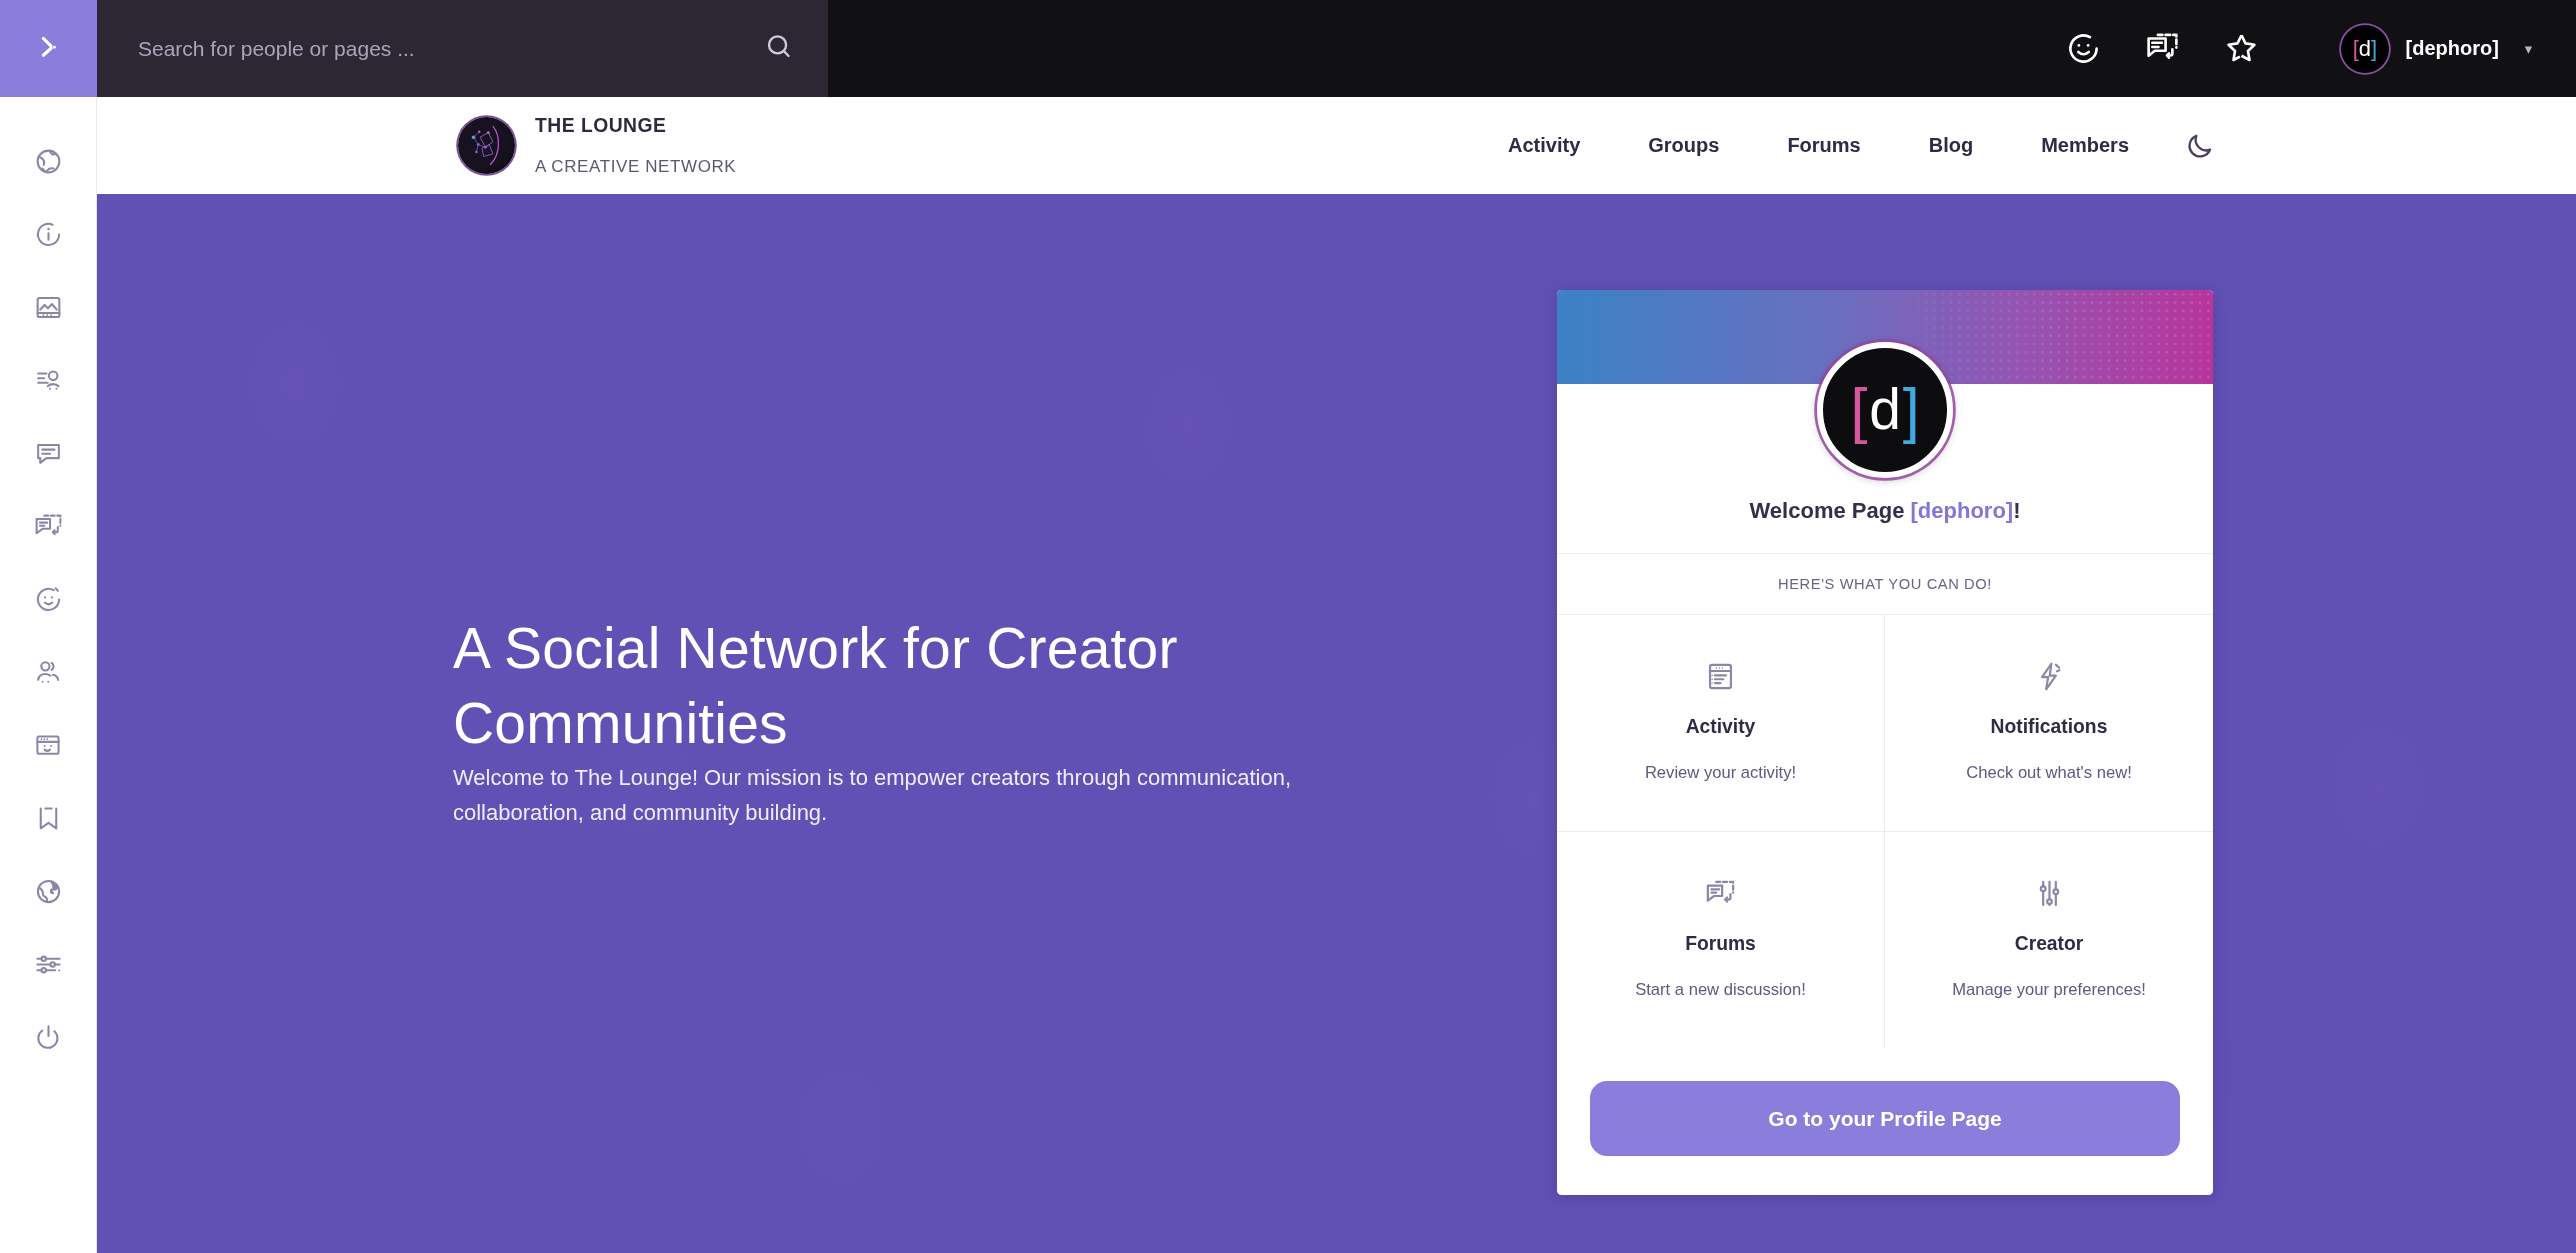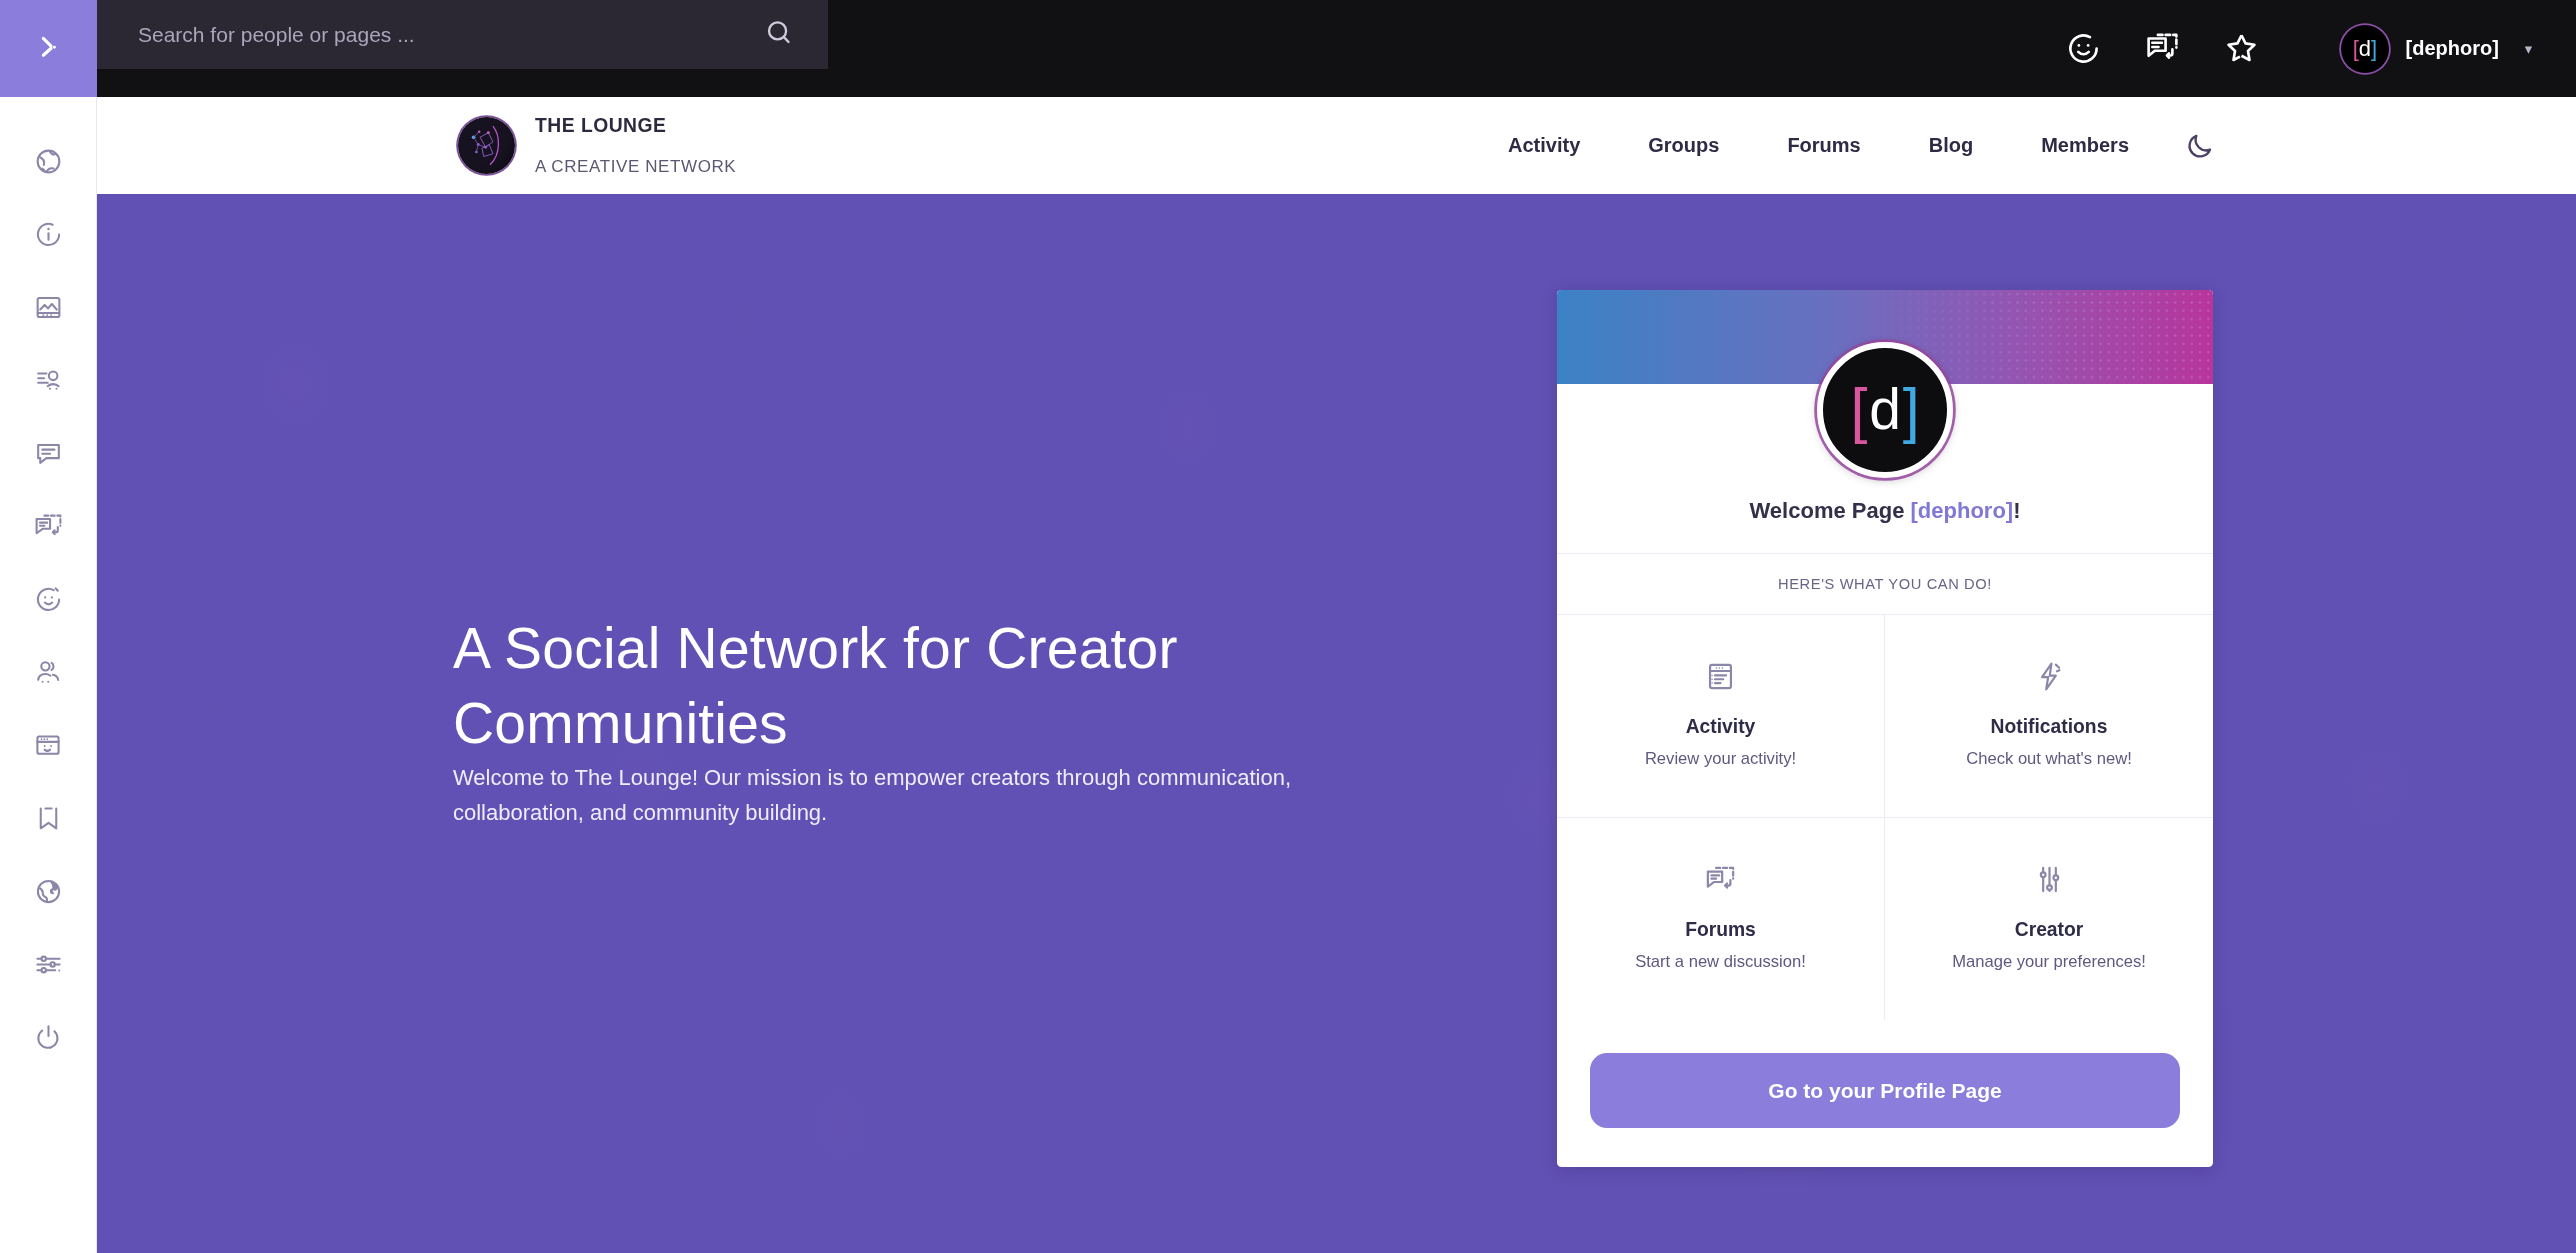--- a/index.html
+++ b/index.html
@@ -17,21 +17,21 @@
     display: flex; align-items: stretch;
     z-index: 40;
   }
   .collapse-btn {
     width: 97px; height: 97px;
     background: #8a7ddb;
     display: flex; align-items: center; justify-content: center;
     cursor: pointer; flex: 0 0 97px;
   }
   .search-wrap {
-    width: 731px; height: 69px;
+    width: 731px; height: 97px;
     background: #2b2833;
     display: flex; align-items: center;
     padding: 0 33px 0 41px;
     flex: 0 0 731px;
   }
   .search-input {
     flex: 1 1 auto;
     background: transparent; border: none; outline: none;
     color: #cdc9da;
     font-family: "Liberation Sans", sans-serif;
@@ -206,21 +206,21 @@
     border-right: 0.9px solid #ecebf3;
     border-bottom: 0.9px solid #ecebf3;
     min-height: 195px;
     display: flex; flex-direction: column; align-items: center; justify-content: center;
   }
   .tile:nth-child(2n) { border-right: none; }
   .tile:nth-child(3), .tile:nth-child(4) { border-bottom: none; }
   .tile-icon { height: 39px; display: flex; align-items: center; justify-content: center; }
   .tile-icon svg { width: 33px; height: 33px; display: block; }
   .tile-title { margin-top: 20px; font-size: 19.3px; font-weight: bold; color: #2f2c47; }
-  .tile-desc { margin-top: 11px; font-size: 16.6px; color: #5f5980; }
+  .tile-desc { margin-top: 25px; font-size: 16.6px; color: #5f5980; }
 
   .card-footer { padding: 33px 33px 39px; }
   .cta {
     width: 100%; height: 75px;
     background: #8a7ddb; border: none; border-radius: 17px;
     color: #ffffff; font-size: 21px; font-weight: bold;
     font-family: "Liberation Sans", sans-serif;
     cursor: pointer;
   }
 </style>

